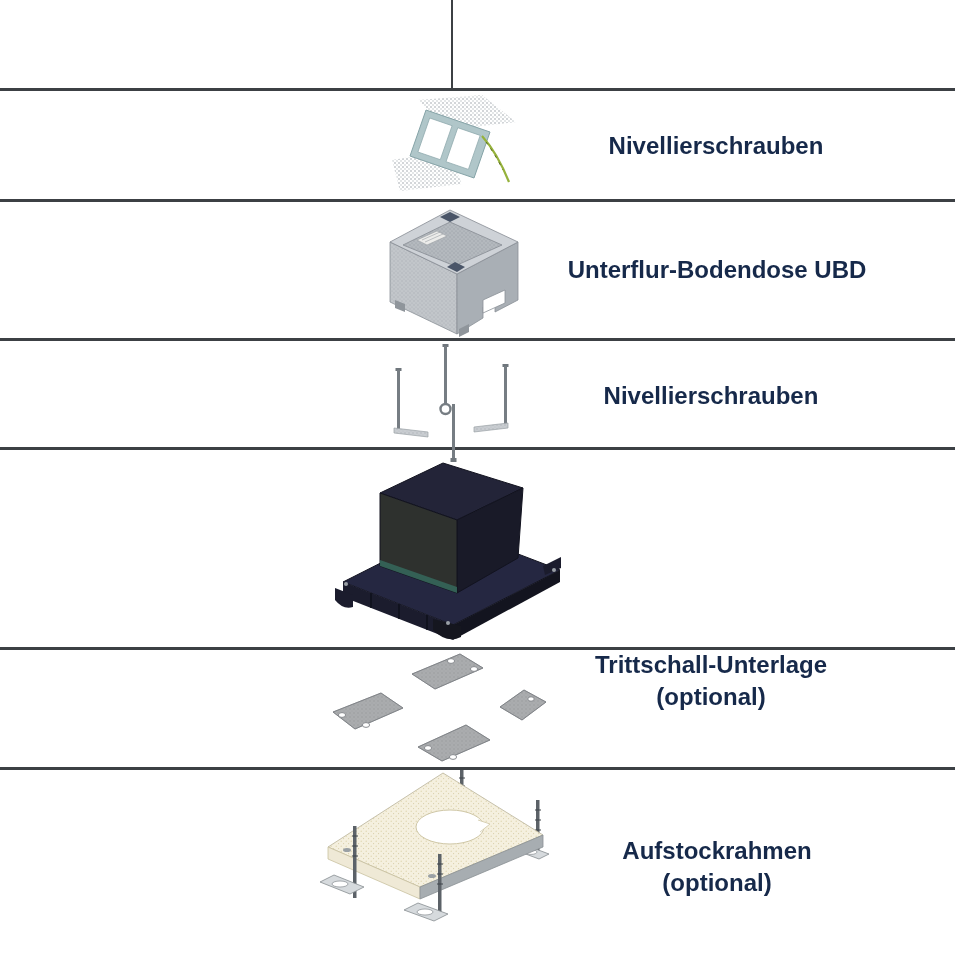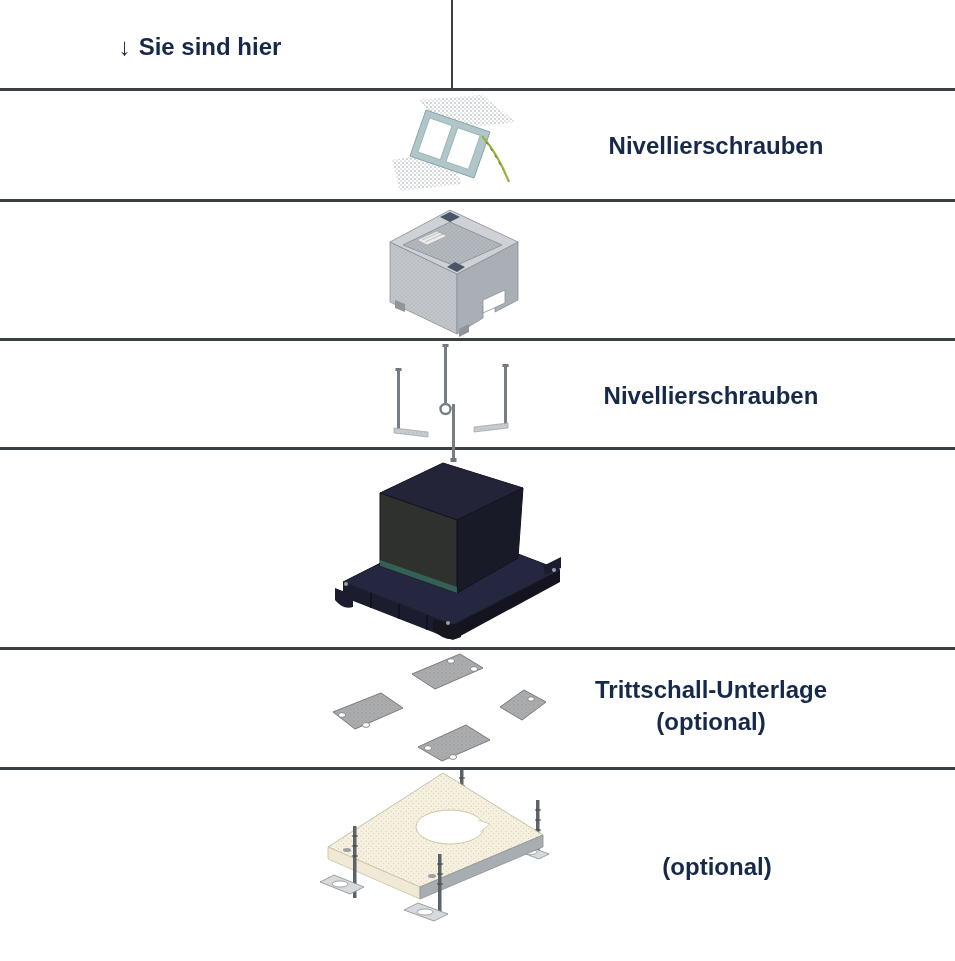--- a/index.html
+++ b/index.html
@@ -22,21 +22,20 @@
 <div id="stage">
 
   <div class="vline"></div>
   <div class="hline" style="top:88px"></div>
   <div class="hline" style="top:199px"></div>
   <div class="hline" style="top:338px"></div>
   <div class="hline" style="top:447px"></div>
   <div class="hline" style="top:647px"></div>
   <div class="hline" style="top:767px"></div>
 
-  <div class="lbl" style="left:200px;top:47px"><span class="arrow-l">↓</span><span>Sie sind hier</span></div>
 
   <div class="img" style="left:390px;top:94px">
     <svg width="132" height="108" viewBox="0 0 132 108">
       <defs>
         <pattern id="dgA" width="4" height="4" patternUnits="userSpaceOnUse">
           <circle cx="1" cy="1" r="0.8" fill="#9aa2a8"></circle>
             <circle cx="3" cy="3" r="0.7" fill="#b2b8bd"></circle>
         </pattern>
       </defs>
       <polygon points="28,6 92,1 126,28 58,36" fill="url(#dgA)"></polygon>
@@ -71,20 +70,21 @@
       <polygon points="70,58 80,63 72,68 62,63" fill="#4a5568"></polygon>
 
       <polygon points="32,36 52,27 62,32 42,41" fill="#ececea" stroke="#9aa0a5" stroke-width="0.6"></polygon>
       <line x1="37" y1="36" x2="55" y2="28" stroke="#9aa0a5" stroke-width="0.6"></line>
       <line x1="40" y1="38" x2="58" y2="30" stroke="#9aa0a5" stroke-width="0.6"></line>
 
       <polygon points="10,96 20,100 20,108 10,104" fill="#8f959b"></polygon>
       <polygon points="74,125 84,120 84,128 74,133" fill="#8f959b"></polygon>
     </svg>
   </div>
+  <div class="lbl" style="left:717px;top:270px">Unterflur-Bodendose UBD</div>
 
   <div class="img" style="left:388px;top:344px">
     <svg width="130" height="122" viewBox="0 0 130 122">
       <defs>
         <pattern id="dgC" width="4" height="4" patternUnits="userSpaceOnUse">
           <circle cx="1" cy="1" r="0.7" fill="#9aa0a5"></circle>
             <circle cx="3" cy="3" r="0.6" fill="#aeb4b9"></circle>
         </pattern>
       </defs>
 
@@ -156,21 +156,21 @@
         <polygon points="175,55 199,38 221,50 197,68" fill="url(#dgD)" opacity="0.5"></polygon>
         <ellipse cx="206" cy="47" rx="3.2" ry="2.2" fill="#ffffff"></ellipse>
 
         <polygon points="93,95 141,73 165,88 117,109" fill="#aaacae"></polygon>
         <polygon points="93,95 141,73 165,88 117,109" fill="url(#dgD)" opacity="0.5"></polygon>
         <ellipse cx="103" cy="96" rx="3.6" ry="2.4" fill="#ffffff"></ellipse>
         <ellipse cx="128" cy="105" rx="3.6" ry="2.4" fill="#ffffff"></ellipse>
       </g>
     </svg>
   </div>
-  <div class="lbl two" style="left:711px;top:706px">
+  <div class="lbl two" style="left:711px;top:681px">
       <span class="sub">Trittschall-Unterlage</span>
       <span class="sub">(optional)</span>
     </div>
 
   <div class="img" style="left:320px;top:770px">
     <svg width="235" height="165" viewBox="0 0 235 165">
       <defs>
         <pattern id="dgE" width="5" height="5" patternUnits="userSpaceOnUse">
           <circle cx="1.2" cy="1.2" r="0.7" fill="#d9cfa4"></circle>
             <circle cx="3.6" cy="3.6" r="0.6" fill="#cfc49a"></circle>
@@ -216,16 +216,17 @@
       <ellipse cx="27" cy="80" rx="4" ry="2" fill="#9aa0a4"></ellipse>
       <ellipse cx="112" cy="106" rx="4" ry="2" fill="#9aa0a4"></ellipse>
 
       <polygon points="0,112 30,124 44,117 14,105" fill="#d6dadd" stroke="#878d91" stroke-width="0.8"></polygon>
       <ellipse cx="20" cy="114" rx="8" ry="3" fill="#ffffff" stroke="#878d91" stroke-width="0.7"></ellipse>
       <polygon points="84,140 114,151 128,144 98,133" fill="#d6dadd" stroke="#878d91" stroke-width="0.8"></polygon>
       <ellipse cx="105" cy="142" rx="8" ry="3" fill="#ffffff" stroke="#878d91" stroke-width="0.7"></ellipse>
     </svg>
   </div>
   <div class="lbl two" style="left:717px;top:867px">
+      <span class="sub">Aufstockrahmen</span>
       <span class="sub">(optional)</span>
     </div>
 
 </div>
 
 </body></html>

